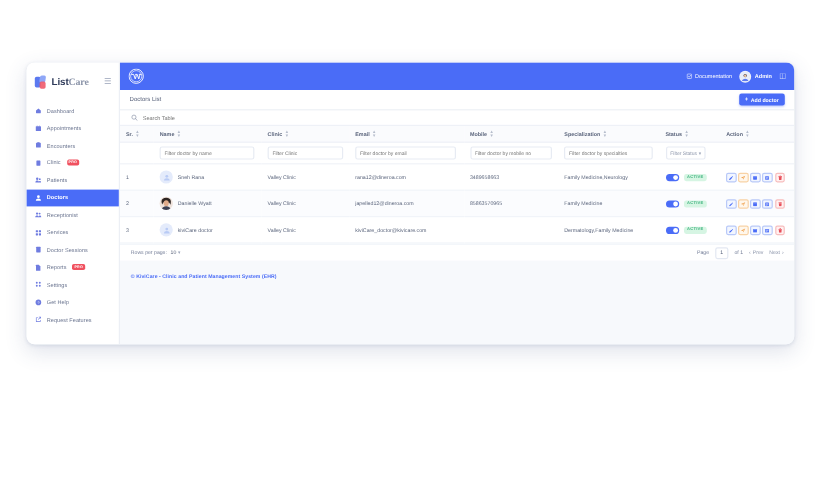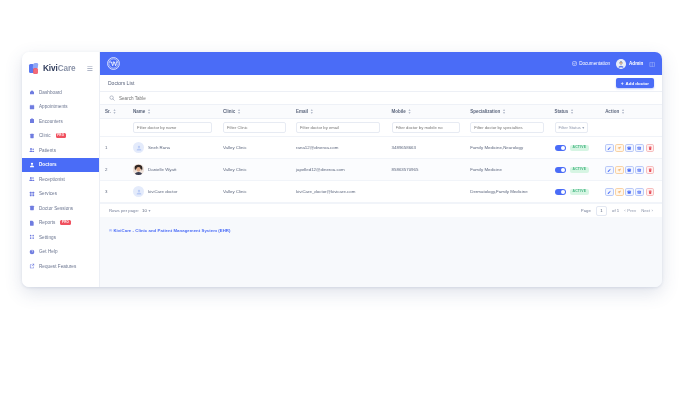--- a/index.html
+++ b/index.html
@@ -35,21 +35,21 @@
   }
   .brand-mark { width: 11px; height: 11px; position: relative; flex: 0 0 11px; }
   .brand-mark i {
     position: absolute; border-radius: 1.5px; display: block;
   }
   .bm1 { left: 0; top: 1.5px; width: 4.5px; height: 9px; background: #5b79f0; }
   .bm2 { left: 3.5px; top: 0; width: 5px; height: 6px; background: #8fa7f7; transform: skewX(-8deg); }
   .bm3 { left: 3.5px; top: 5.5px; width: 5.5px; height: 5.5px; background: #f05a6a; opacity:.9; }
   .brand-text { font-size: 8.2px; font-weight: 700; color: #2e3a59; letter-spacing: -.1px; }
   .brand-text .k { color: #2e3a59; }
-  .brand-text .c { color: #8a93a8; font-weight: 600; }
+  .brand-text .c { color: #8a93a8; font-weight: 600; font-family: Liberation Serif, serif; }
   .ham { margin-left: auto; color: #9aa3b8; font-size: 7px; line-height: 1; }
 
   .nav { margin-top: 6px; display: flex; flex-direction: column; }
   .nav-item {
     height: 14.5px; display: flex; align-items: center;
     gap: 4px; padding: 0 5px 0 7px; cursor: default; position: relative;
   }
   .nav-item .lbl { font-size: 4.6px; color: #6b7590; white-space: nowrap; letter-spacing: .05px; }
   .nav-item.active { background: #4a6cf7; }
   .nav-item.active .lbl { color: #ffffff; font-weight: 600; }
@@ -211,21 +211,21 @@
 
 <div id="app-window">
 
   <div id="sidebar">
     <div class="brand">
       <span class="brand-mark">
         <i class="bm1"></i>
           <i class="bm2"></i>
           <i class="bm3"></i>
       </span>
-      <span class="brand-text"><span class="k">Kivi</span><span class="c">Care</span></span>
+      <span class="brand-text"><span class="k">List</span><span class="c">Care</span></span>
       <span class="ham">☰</span>
     </div>
 
     <div class="nav" id="nav-list">
         <div class="nav-item">
           <span class="nav-ico">
             <svg viewBox="0 0 18 18">
               <path d="M3 9l6-5 6 5v6a1 1 0 0 1-1 1H4a1 1 0 0 1-1-1z" fill="#6f7ce0"></path>
             </svg>
           </span>

